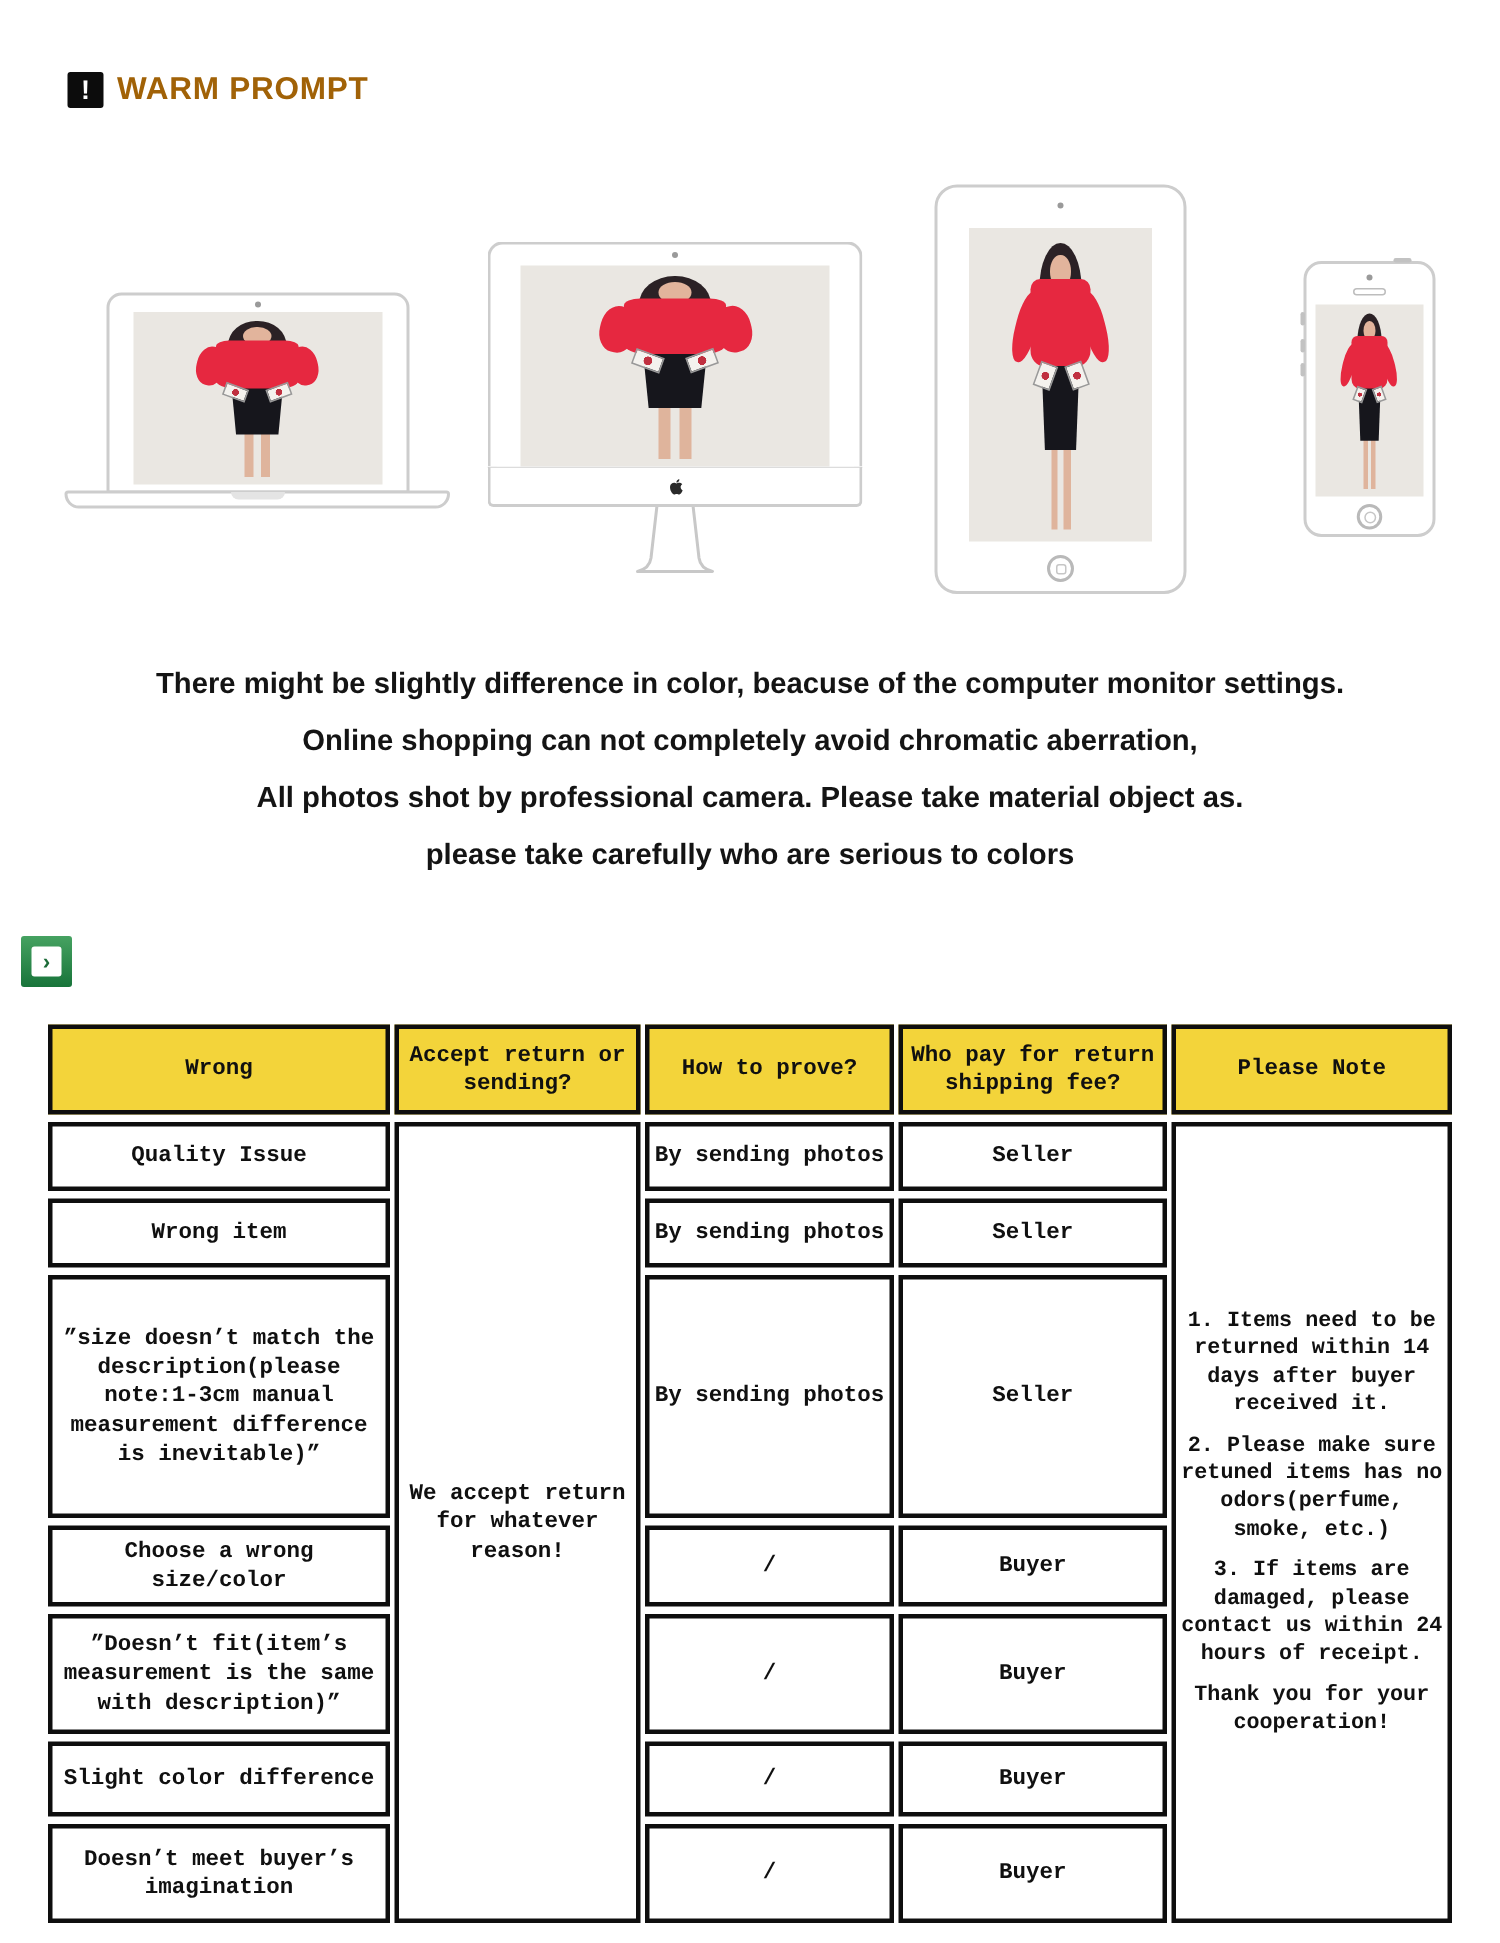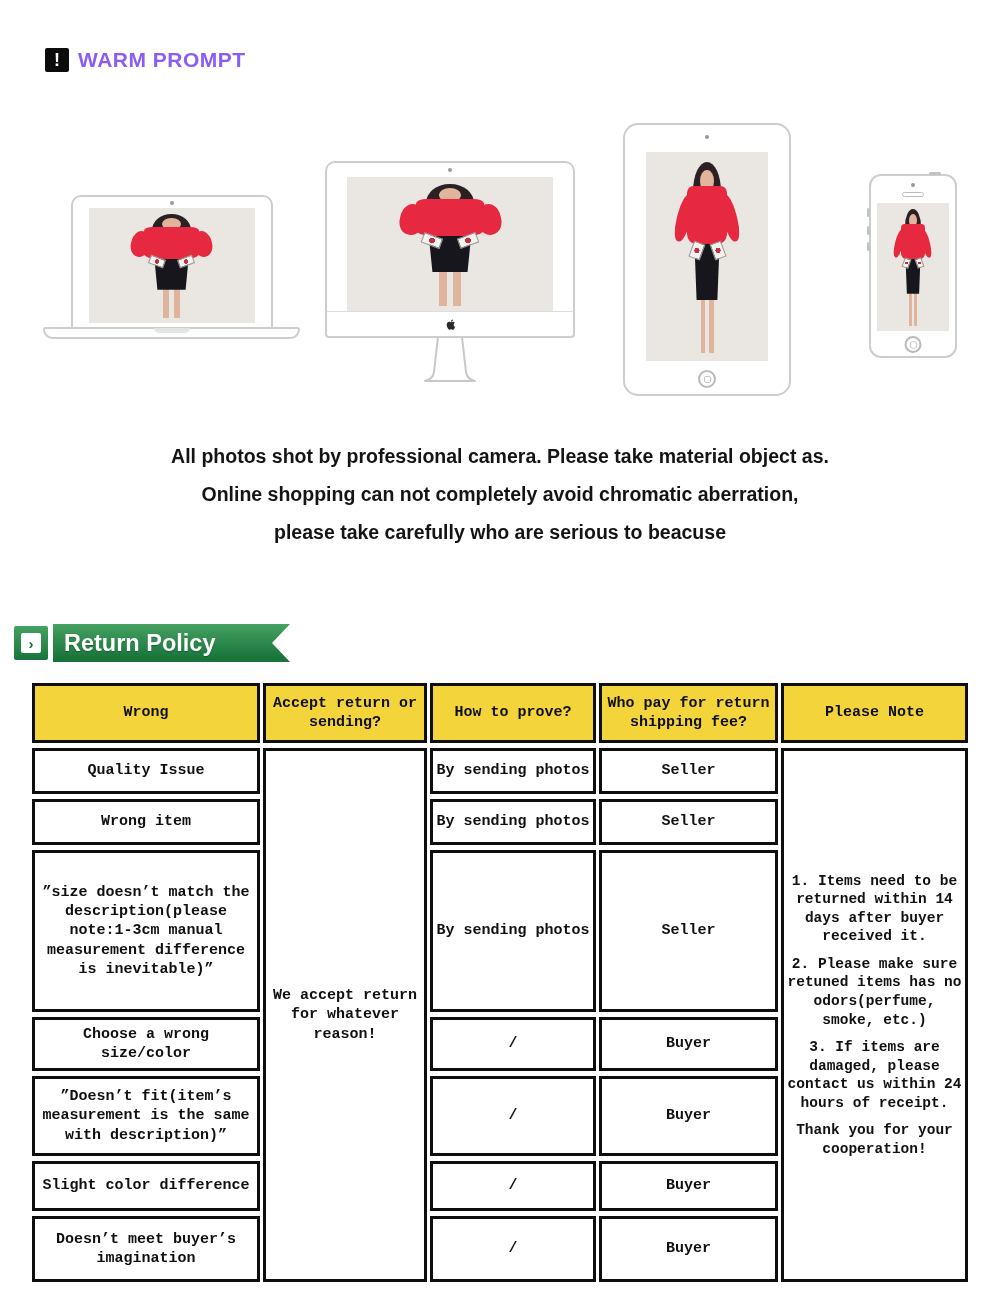--- a/index.html
+++ b/index.html
@@ -4,21 +4,21 @@
 <style>
   html,body{margin:0;padding:0;background:#fff;}
   .page{position:relative;width:1000px;height:1295px;background:#fff;overflow:hidden;
         font-family:"Liberation Sans", sans-serif;}
 
   
   .wp-head{position:absolute;left:45px;top:48px;display:flex;align-items:center;gap:9px;}
   .wp-icon{width:24px;height:24px;background:#0c0c0c;border-radius:2px;color:#fff;
            display:flex;align-items:center;justify-content:center;
            font-weight:bold;font-size:18px;line-height:1;}
-  .wp-title{margin:0;font-size:21px;font-weight:600;color:#8b5cf6;letter-spacing:.5px;}
+  .wp-title{margin:0;font-size:21px;font-weight:600;color:#a16207;letter-spacing:.5px;}
 
   
   .devices{position:absolute;left:0;top:115px;width:1000px;height:305px;}
   .devices *{box-sizing:border-box;}
   .photo{position:absolute;background:var(--photo-bg);overflow:hidden;}
 
   
   .model{position:absolute;inset:0;}
   .model div{position:absolute;}
   .m-hair{left:38.5%;top:5%;width:23%;height:44%;background:#2b2125;
@@ -219,30 +219,30 @@
     <div class="m-leg r"></div>
   </div>
 </div>
       <div class="home-ring">
         <span class="home-dot"></span>
       </div>
     </div>
   </div>
 
   <div class="notice">
+    <p>There might be slightly difference in color, beacuse of the computer monitor settings.</p>
+    <p>Online shopping can not completely avoid chromatic aberration,</p>
     <p>All photos shot by professional camera. Please take material object as.</p>
-    <p>Online shopping can not completely avoid chromatic aberration,</p>
-    <p>please take carefully who are serious to beacuse</p>
+    <p>please take carefully who are serious to colors</p>
   </div>
 
   <div class="ribbon-row">
     <span class="rp-icon">
       <i>›</i>
     </span>
-    <div class="rp-ribbon">Return Policy</div>
   </div>
 
   <table class="rp-table">
     <colgroup>
       <col style="width:228px">
         <col style="width:164px">
         <col style="width:166px">
       <col style="width:179px">
         <col style="width:187px">
     </colgroup>

